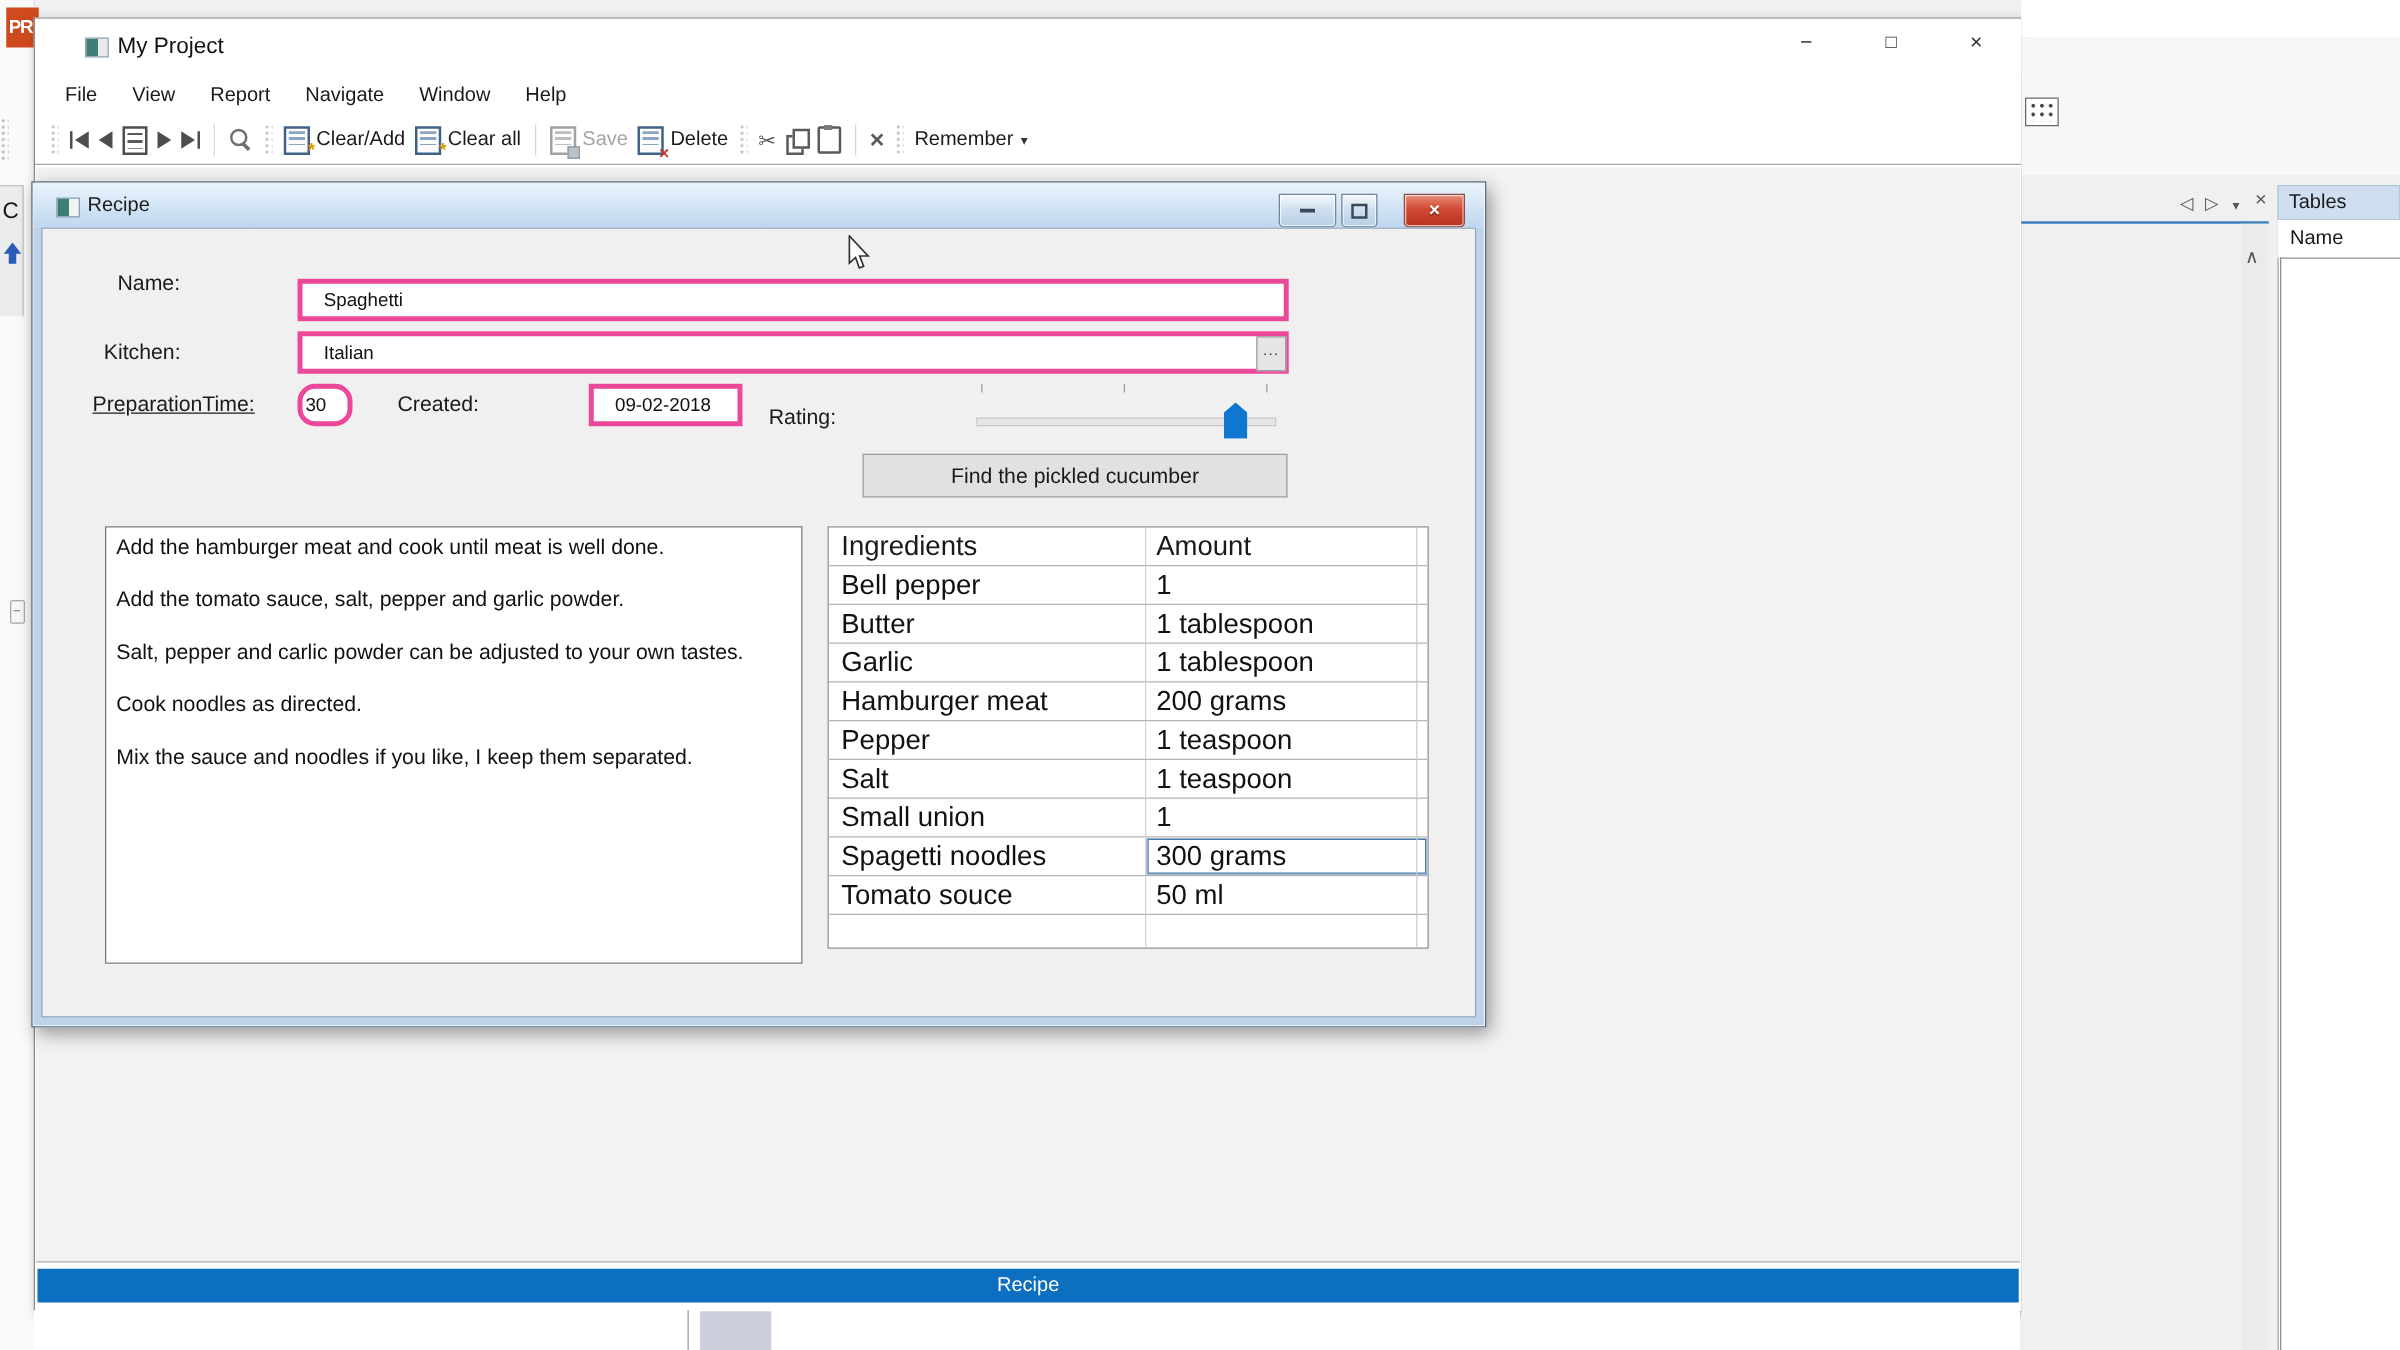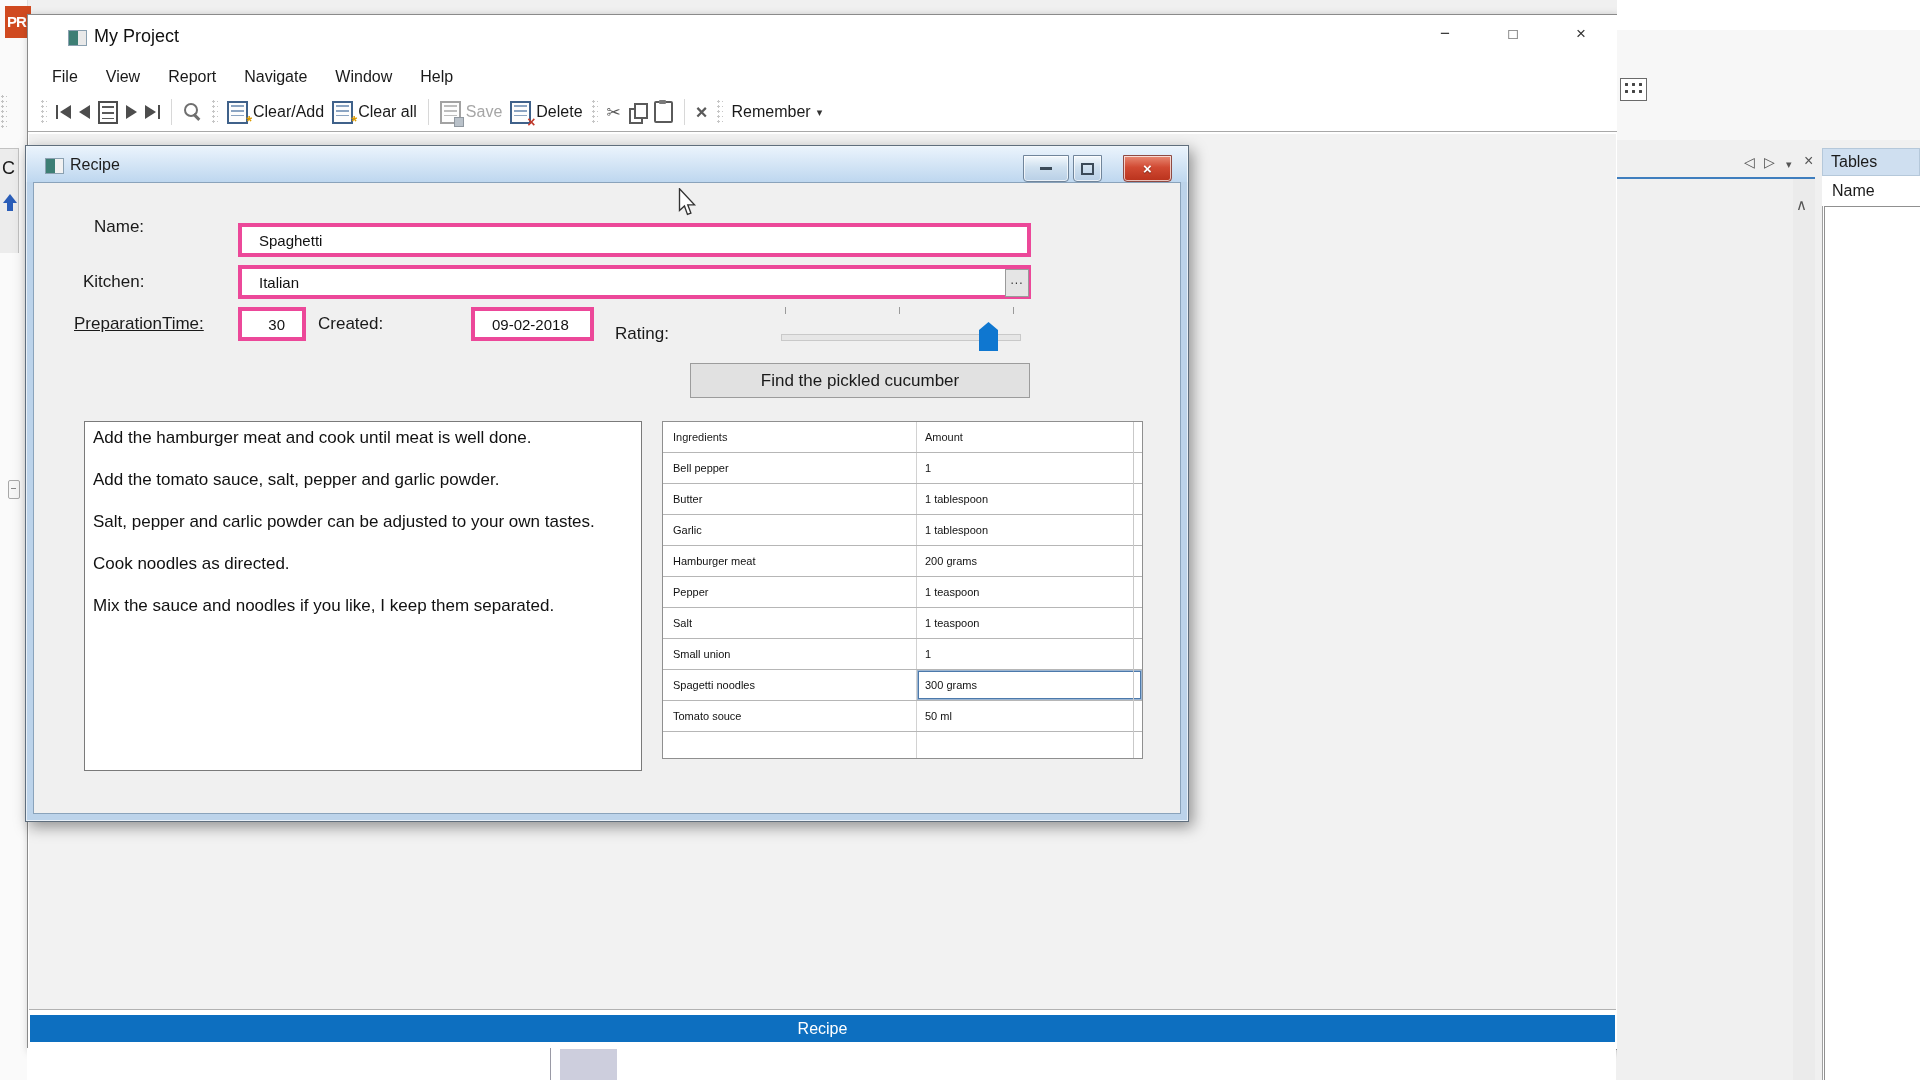--- a/index.html
+++ b/index.html
@@ -96,40 +96,40 @@
   .rw-client{left:7px;top:36px;width:1146px;height:630px;background:#f0f0f0;border:1px solid #87a Cbe;}
   .rw-client{border:1px solid #8aa3bb;}
 
   .flabel{font-size:17px;color:#1a1a1a;}
   .tbox{background:#fff;border:4px solid #ec4899;font-size:15px;color:#111;box-sizing:border-box;
     display:flex;align-items:center;padding:0 17px;}
   .name-label{left:49px;top:34px;margin-left:11px;} .name-input{left:204px;top:40px;width:793px;height:34px;}
   .kitchen-label{left:49px;top:89px;} .kitchen-input{left:204px;top:82px;width:793px;height:34px;text-align:center;}
   .browse-btn{left:971px;top:86px;width:22px;height:26px;background:#e5e5e5;border:1px solid #9a9a9a;
     font-size:12px;letter-spacing:1px;text-align:center;line-height:20px;color:#333;}
-  .prep-label{left:40px;top:131px;text-decoration:underline;} .prep-input{left:204px;top:124px;width:68px;height:34px;justify-content:flex-end;}
+  .prep-label{left:40px;top:131px;text-decoration:underline;} .prep-input{left:204px;top:124px;width:44px;height:34px;justify-content:flex-end;border-radius:14px;}
   .created-label{left:284px;top:131px;} .created-input{left:437px;top:124px;width:123px;height:34px;}
   .rating-label{left:581px;top:141px;}
   .slider-track{left:747px;top:151px;width:238px;height:5px;background:#e6e6e6;border:1px solid #c9c9c9;}
   .slider-tick{top:124px;width:1px;height:7px;background:#9a9a9a;}
   .tick1{left:751px;} .tick2{left:865px;} .tick3{left:979px;}
   .slider-thumb{left:945px;top:139px;width:19px;height:29px;background:#0f77d0;
     clip-path:polygon(0 28%,50% 0,100% 28%,100% 100%,0 100%);}
   .find-btn{left:656px;top:180px;width:338px;height:33px;background:#e1e1e1;border:1px solid #9c9c9c;
     font-size:17px;color:#1a1a1a;display:flex;align-items:center;justify-content:center;}
   .htm-label{left:49px;top:216px;margin-top:48px;}
   .howto{left:50px;top:238px;width:558px;height:350px;background:#fff;border:1px solid #7a7a7a;box-sizing:border-box;
     padding:5px 34px 5px 8px;font-size:17px;line-height:21px;color:#111;overflow:hidden;}
   .howto .para{margin:0 0 21px 0;}
 
   .ing-table{left:628px;top:238px;width:481px;height:338px;background:#fff;border:1px solid #8f8f8f;box-sizing:border-box;overflow:hidden;}
   .ing-scrollline{position:absolute;right:8px;top:0;bottom:0;width:1px;background:#c9c9c9;}
   .grid-row{display:flex;height:30px;border-bottom:1px solid #b6b6b6;position:relative;}
   .grid-row.header{border-bottom:1px solid #b6b6b6;}
-  .cell{font-size:11px;color:#111;display:flex;align-items:center;box-sizing:border-box;}
+  .cell{font-size:22px;color:#111;display:flex;align-items:center;box-sizing:border-box;}
   .c-ing{width:254px;padding-left:10px;border-right:1px solid #d2d2d2;}
   .c-amt{flex:1;padding-left:8px;}
   .header .cell{color:#1a1a1a;}
   .cell.focused{outline:1px solid #4c79ab;outline-offset:-2px;box-shadow:inset 0 0 0 1px #9db6d2;}
 
   
   .right-top{left:1617px;top:0;width:303px;height:30px;background:#fff;}
   .right-mid{left:1617px;top:30px;width:303px;height:110px;background:#f7f7f7;}
   .grid-icon{left:1620px;top:78px;width:25px;height:21px;border:1px solid #6a6a6a;background:#fff;}
   .grid-icon::after{content:"";position:absolute;left:4px;top:4px;right:3px;bottom:3px;

